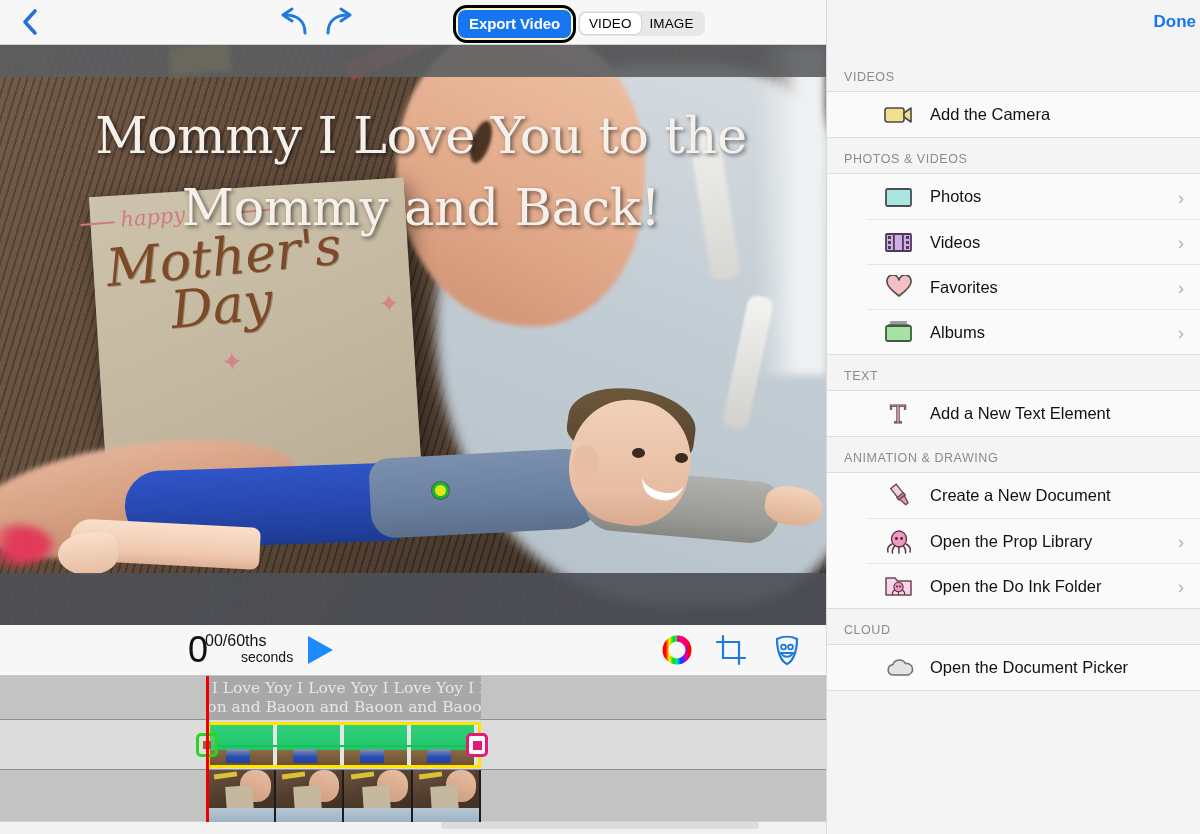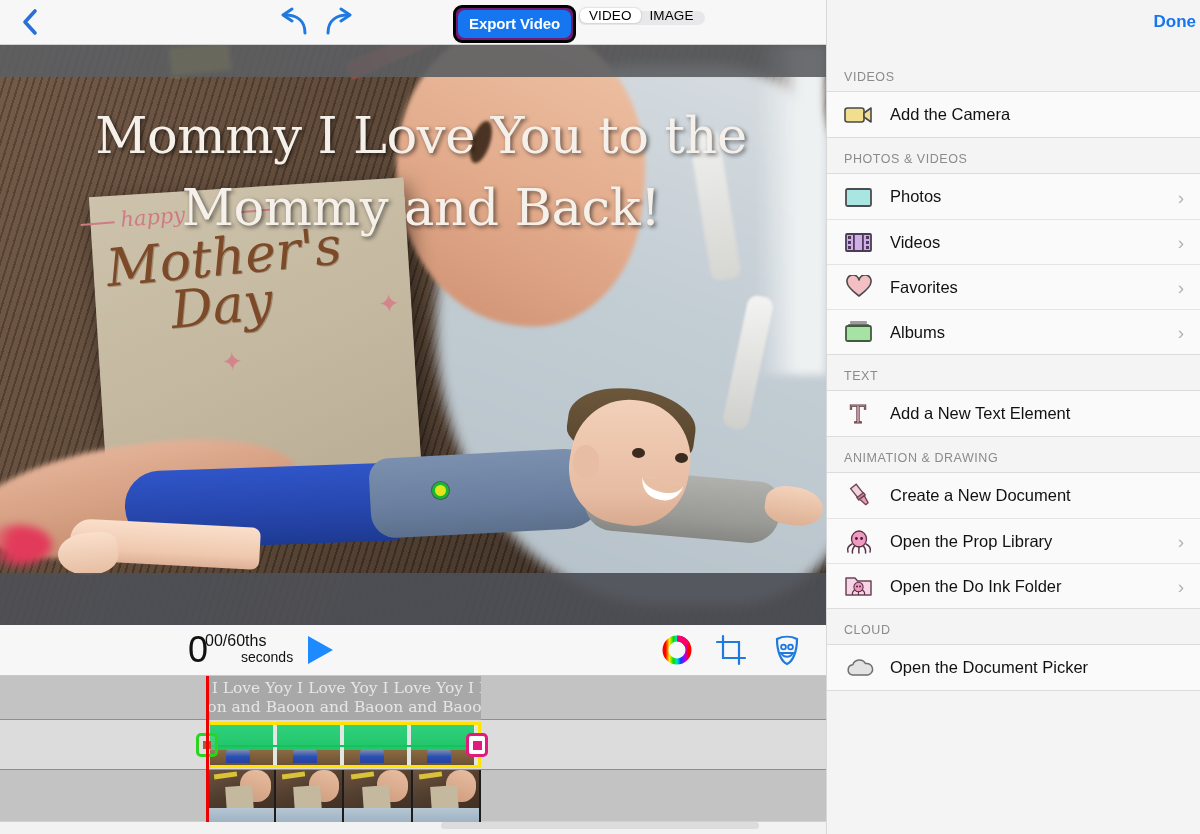--- a/index.html
+++ b/index.html
@@ -28,37 +28,37 @@
     position: absolute; left: 12px; top: 4px;
     width: 36px; height: 36px;
     display: flex; align-items: center; justify-content: center;
     cursor: pointer;
   }
   #undo-btn { position: absolute; left: 275px; top: 7px; width: 38px; height: 32px; cursor: pointer; }
   #redo-btn { position: absolute; left: 320px; top: 7px; width: 38px; height: 32px; cursor: pointer; }
 
   #export-wrap {
     position: absolute; left: 453px; top: 5px;
-    border: 3px solid #000; border-radius: 9px;
-    padding: 2px; background: #701a75;
+    border: 3px solid #000; border-radius: 14px;
+    padding: 2px; background: #fef9c3;
   }
   #export-btn {
     background: #1576f0; color: #fff;
     font-size: 15px; font-weight: bold;
     border: none; border-radius: 7px;
     padding: 5px 11px 6px 11px;
     cursor: pointer; line-height: 1.15;
     font-family: "Liberation Sans", sans-serif;
     letter-spacing: -0.1px;
   }
 
   #seg-control {
     position: absolute; left: 578px; top: 11px;
     background: #e8e8ea; border-radius: 8px;
-    padding: 2px; display: flex; height: 14px; align-items: flex-end;
+    padding: 2px; display: flex; height: 25px;
   }
   .seg {
     font-size: 13.5px; color: #000;
     padding: 0 9px; border-radius: 6px;
     display: flex; align-items: center;
     cursor: pointer; letter-spacing: 0.1px;
   }
   .seg.active { background: #ffffff; box-shadow: 0 0 2px rgba(0,0,0,.28); }
 
   
@@ -477,21 +477,21 @@
     position: absolute; right: 4px; top: 12px;
     color: #1576f0; font-size: 17px; font-weight: bold;
     cursor: pointer;
   }
   .sec-head {
     font-size: 12.5px; color: #8b8b8e;
     letter-spacing: 0.55px;
     padding: 14px 0 7px 17px;
     background: #f4f4f4;
   }
-  .rows { background: #fafafa; border-top: 1px solid #dcdcdc; border-bottom: 1px solid #dcdcdc; }
+  .rows { background: #fafafa; border-top: 1px solid #dcdcdc; border-bottom: 1px solid #dcdcdc; padding-left: 40px; }
   .row {
     position: relative; display: flex; align-items: center;
     height: 45px; padding-left: 17px;
     background: #fafafa; cursor: pointer;
   }
   .row + .row { border-top: 1px solid #e4e4e4; margin-left: 0; }
   .row .ico {
     width: 34px; height: 30px; margin-right: 12px;
     display: flex; align-items: center; justify-content: flex-start;
     flex: 0 0 34px;

